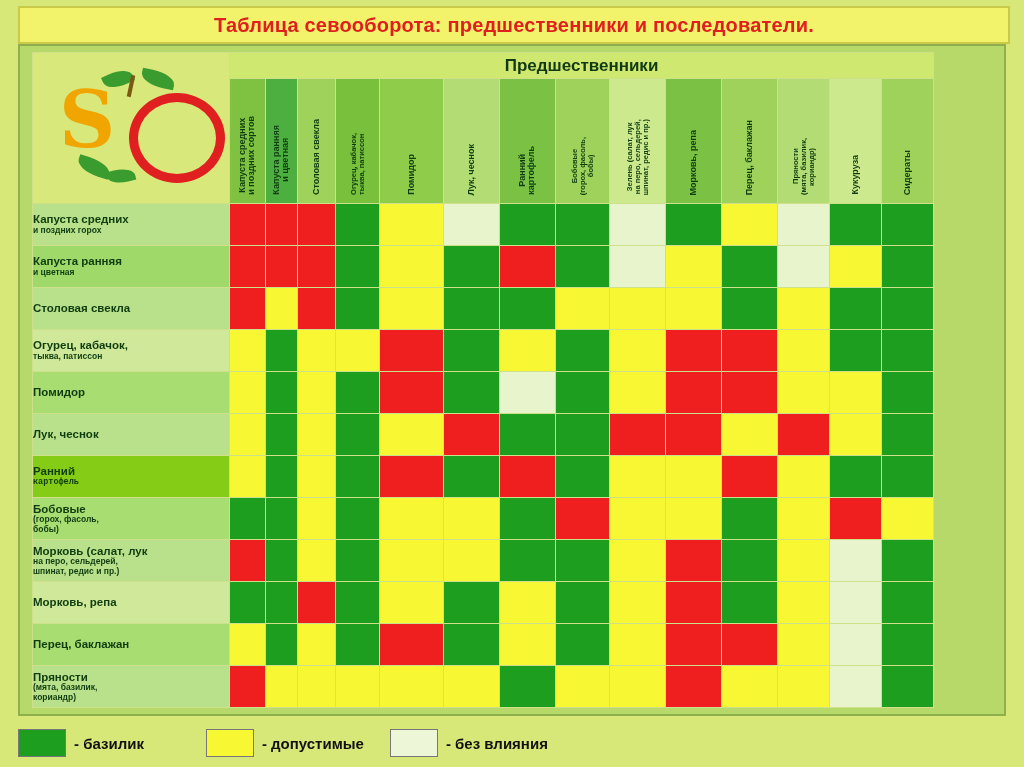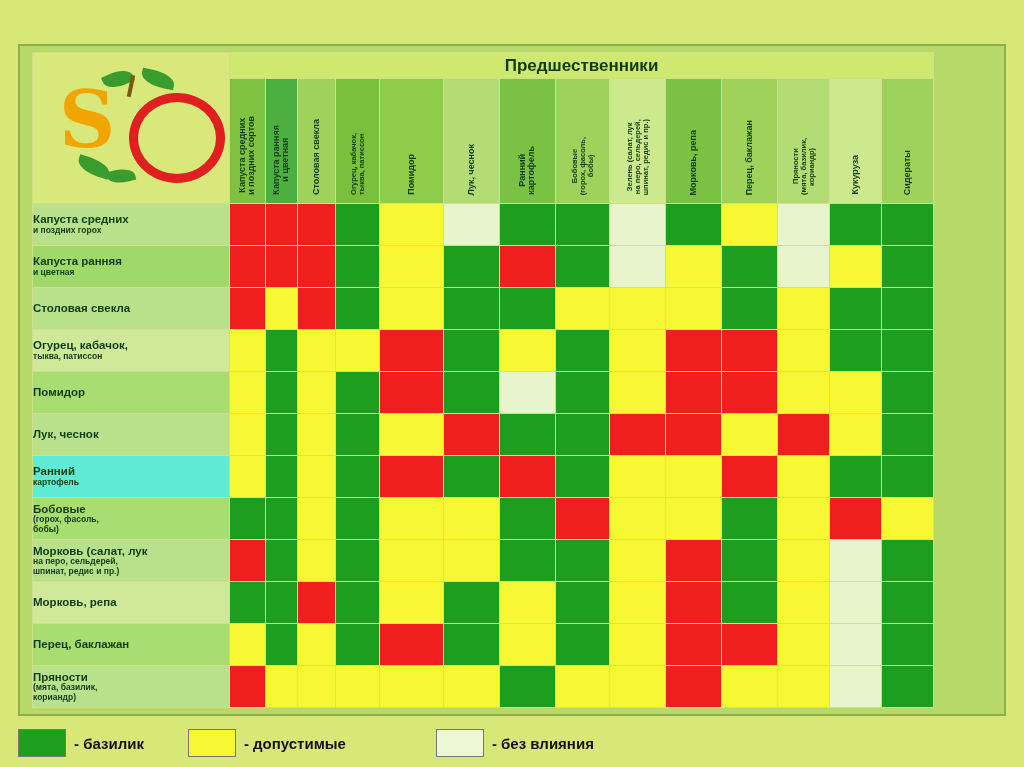--- a/index.html
+++ b/index.html
@@ -111,29 +111,32 @@
     font-size:17px;font-weight:bold;color:#0f3d0f;white-space:nowrap;
   }
   
   .legend{
     position:absolute;left:18px;top:726px;width:988px;height:34px;
     display:flex;align-items:center;
   }
   .leg-item{display:flex;align-items:center;margin-right:26px;}
   .swatch{width:46px;height:26px;border:1px solid #777;margin-right:8px;}
   .leg-label{font-size:15px;font-weight:bold;color:#111;white-space:nowrap;}
-  .leg-sp1{margin-left:18px;}
+  .leg-sp1{margin-left:36px;}
   .leg-sp2{margin-left:56px;}
-  .leg-sp3{margin-left:64px;text-align:center;}
+  .leg-sp3{text-align:center;}
 </style>
 </head>
 <body>
 
 <div id="page">
 
+  <div class="title-bar">
+    <div class="t">Таблица севооборота: предшественники и последователи.</div>
+  </div>
 
   <div class="frame">
 
     <div class="posled">
       <span>Последователи</span>
     </div>
 
     <table class="grid">
       <tbody>
           <tr>
@@ -274,21 +277,21 @@
             <td class="cell g" style="width: 56px;"></td>
             <td class="cell g" style="width: 54px;"></td>
             <td class="cell r" style="width: 56px;"></td>
             <td class="cell r" style="width: 56px;"></td>
             <td class="cell y" style="width: 56px;"></td>
             <td class="cell r" style="width: 52px;"></td>
             <td class="cell y" style="width: 52px;"></td>
             <td class="cell g" style="width: 52px;"></td>
           </tr>
           <tr>
-            <td class="row-label" style="background: #5eead4;"><span>Ранний</span><span class="sub" style="white-space: pre-line;">картофель</span></td>
+            <td class="row-label" style="background: #84cc16;"><span>Ранний</span><span class="sub" style="white-space: pre-line; font-family: Liberation Mono, monospace;">картофель</span></td>
             <td class="cell y" style="width: 36px;"></td>
             <td class="cell g" style="width: 32px;"></td>
             <td class="cell y" style="width: 38px;"></td>
             <td class="cell g" style="width: 44px;"></td>
             <td class="cell r" style="width: 64px;"></td>
             <td class="cell g" style="width: 56px;"></td>
             <td class="cell r" style="width: 56px;"></td>
             <td class="cell g" style="width: 54px;"></td>
             <td class="cell y" style="width: 56px;"></td>
             <td class="cell y" style="width: 56px;"></td>

